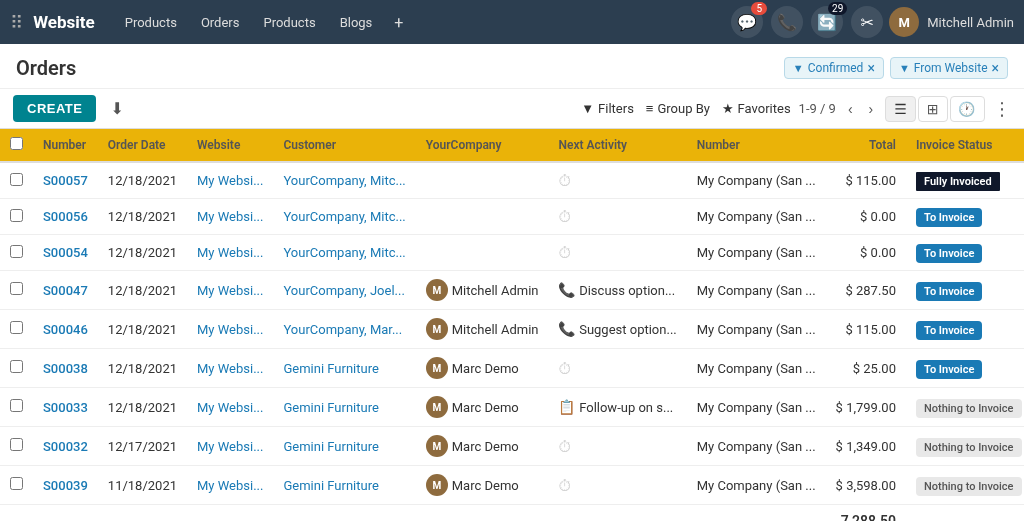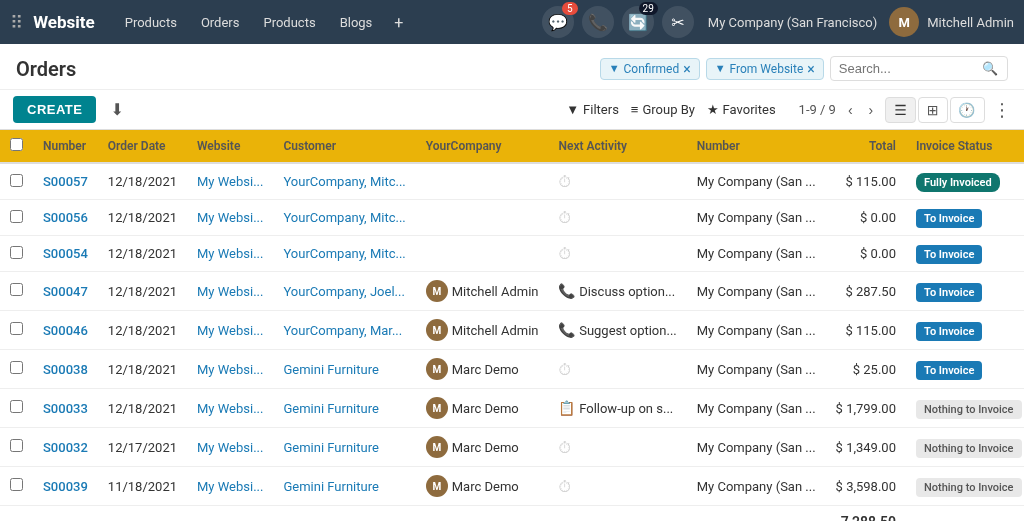--- a/index.html
+++ b/index.html
@@ -124,21 +124,21 @@
       display: flex;
       align-items: center;
       gap: 12px;
       color: #555;
       font-size: 13px;
     }
     .toolbar-filter-btn {
       display: flex; align-items: center; gap: 4px;
       cursor: pointer; color: #333;
     }
-    .pagination-info { font-size: 13px; color: #555; margin-left: 15px; }
+    .pagination-info { font-size: 13px; color: #555; }
     .pagination-btn { background: none; border: none; cursor: pointer; color: #555; font-size: 14px; padding: 2px 4px; }
     .view-btns { display: flex; gap: 2px; }
     .view-btn {
       background: none;
       border: 1px solid #ddd;
       border-radius: 4px;
       padding: 4px 8px;
       cursor: pointer;
       color: #555;
       font-size: 14px;
@@ -163,23 +163,23 @@
       border-bottom: 1px solid #eee;
       font-size: 13px;
       vertical-align: middle;
       white-space: nowrap;
     }
     .checkbox-col { width: 30px; }
     .order-link { color: #1a7ab5; text-decoration: none; font-weight: 500; }
 
     
     .badge-fully-invoiced {
-      background: #0f766e;
+      background: #0f172a;
       color: #fff;
-      border-radius: 8px;
+      border-radius: 1px;
       padding: 3px 8px;
       font-size: 11px;
       font-weight: 600;
     }
     .badge-to-invoice {
       background: #1a7ab5;
       color: #fff;
       border-radius: 4px;
       padding: 3px 8px;
       font-size: 11px;
@@ -238,44 +238,39 @@
     💬
     <span class="badge">5</span>
   </div>
   <div class="topnav-icon-btn">📞</div>
   <div class="topnav-icon-btn">
     🔄
     <span class="badge badge-green">29</span>
   </div>
   <div class="topnav-icon-btn">✂</div>
 
-  <span class="topnav-company">My Company (San Francisco)</span>
   <div class="topnav-avatar">M</div>
   <span class="topnav-username">Mitchell Admin</span>
 </nav>
 
 <div class="page-content">
 
   <div class="page-header">
     <h1 class="page-title">Orders</h1>
 
     <div class="filter-area">
       <div class="filter-tag">
         <span class="filter-icon">▼</span>
         <span>Confirmed</span>
         <span class="close-btn">×</span>
       </div>
       <div class="filter-tag">
         <span class="filter-icon">▼</span>
         <span>From Website</span>
         <span class="close-btn">×</span>
-      </div>
-      <div class="search-box">
-        <input type="text" placeholder="Search..." style="">
-        <span class="search-icon">🔍</span>
       </div>
     </div>
   </div>
 
   <div class="toolbar">
     <button class="btn-create">CREATE</button>
     <button class="btn-download">⬇</button>
     <div class="toolbar-spacer"></div>
     <div class="toolbar-filters">
       <span class="toolbar-filter-btn">

